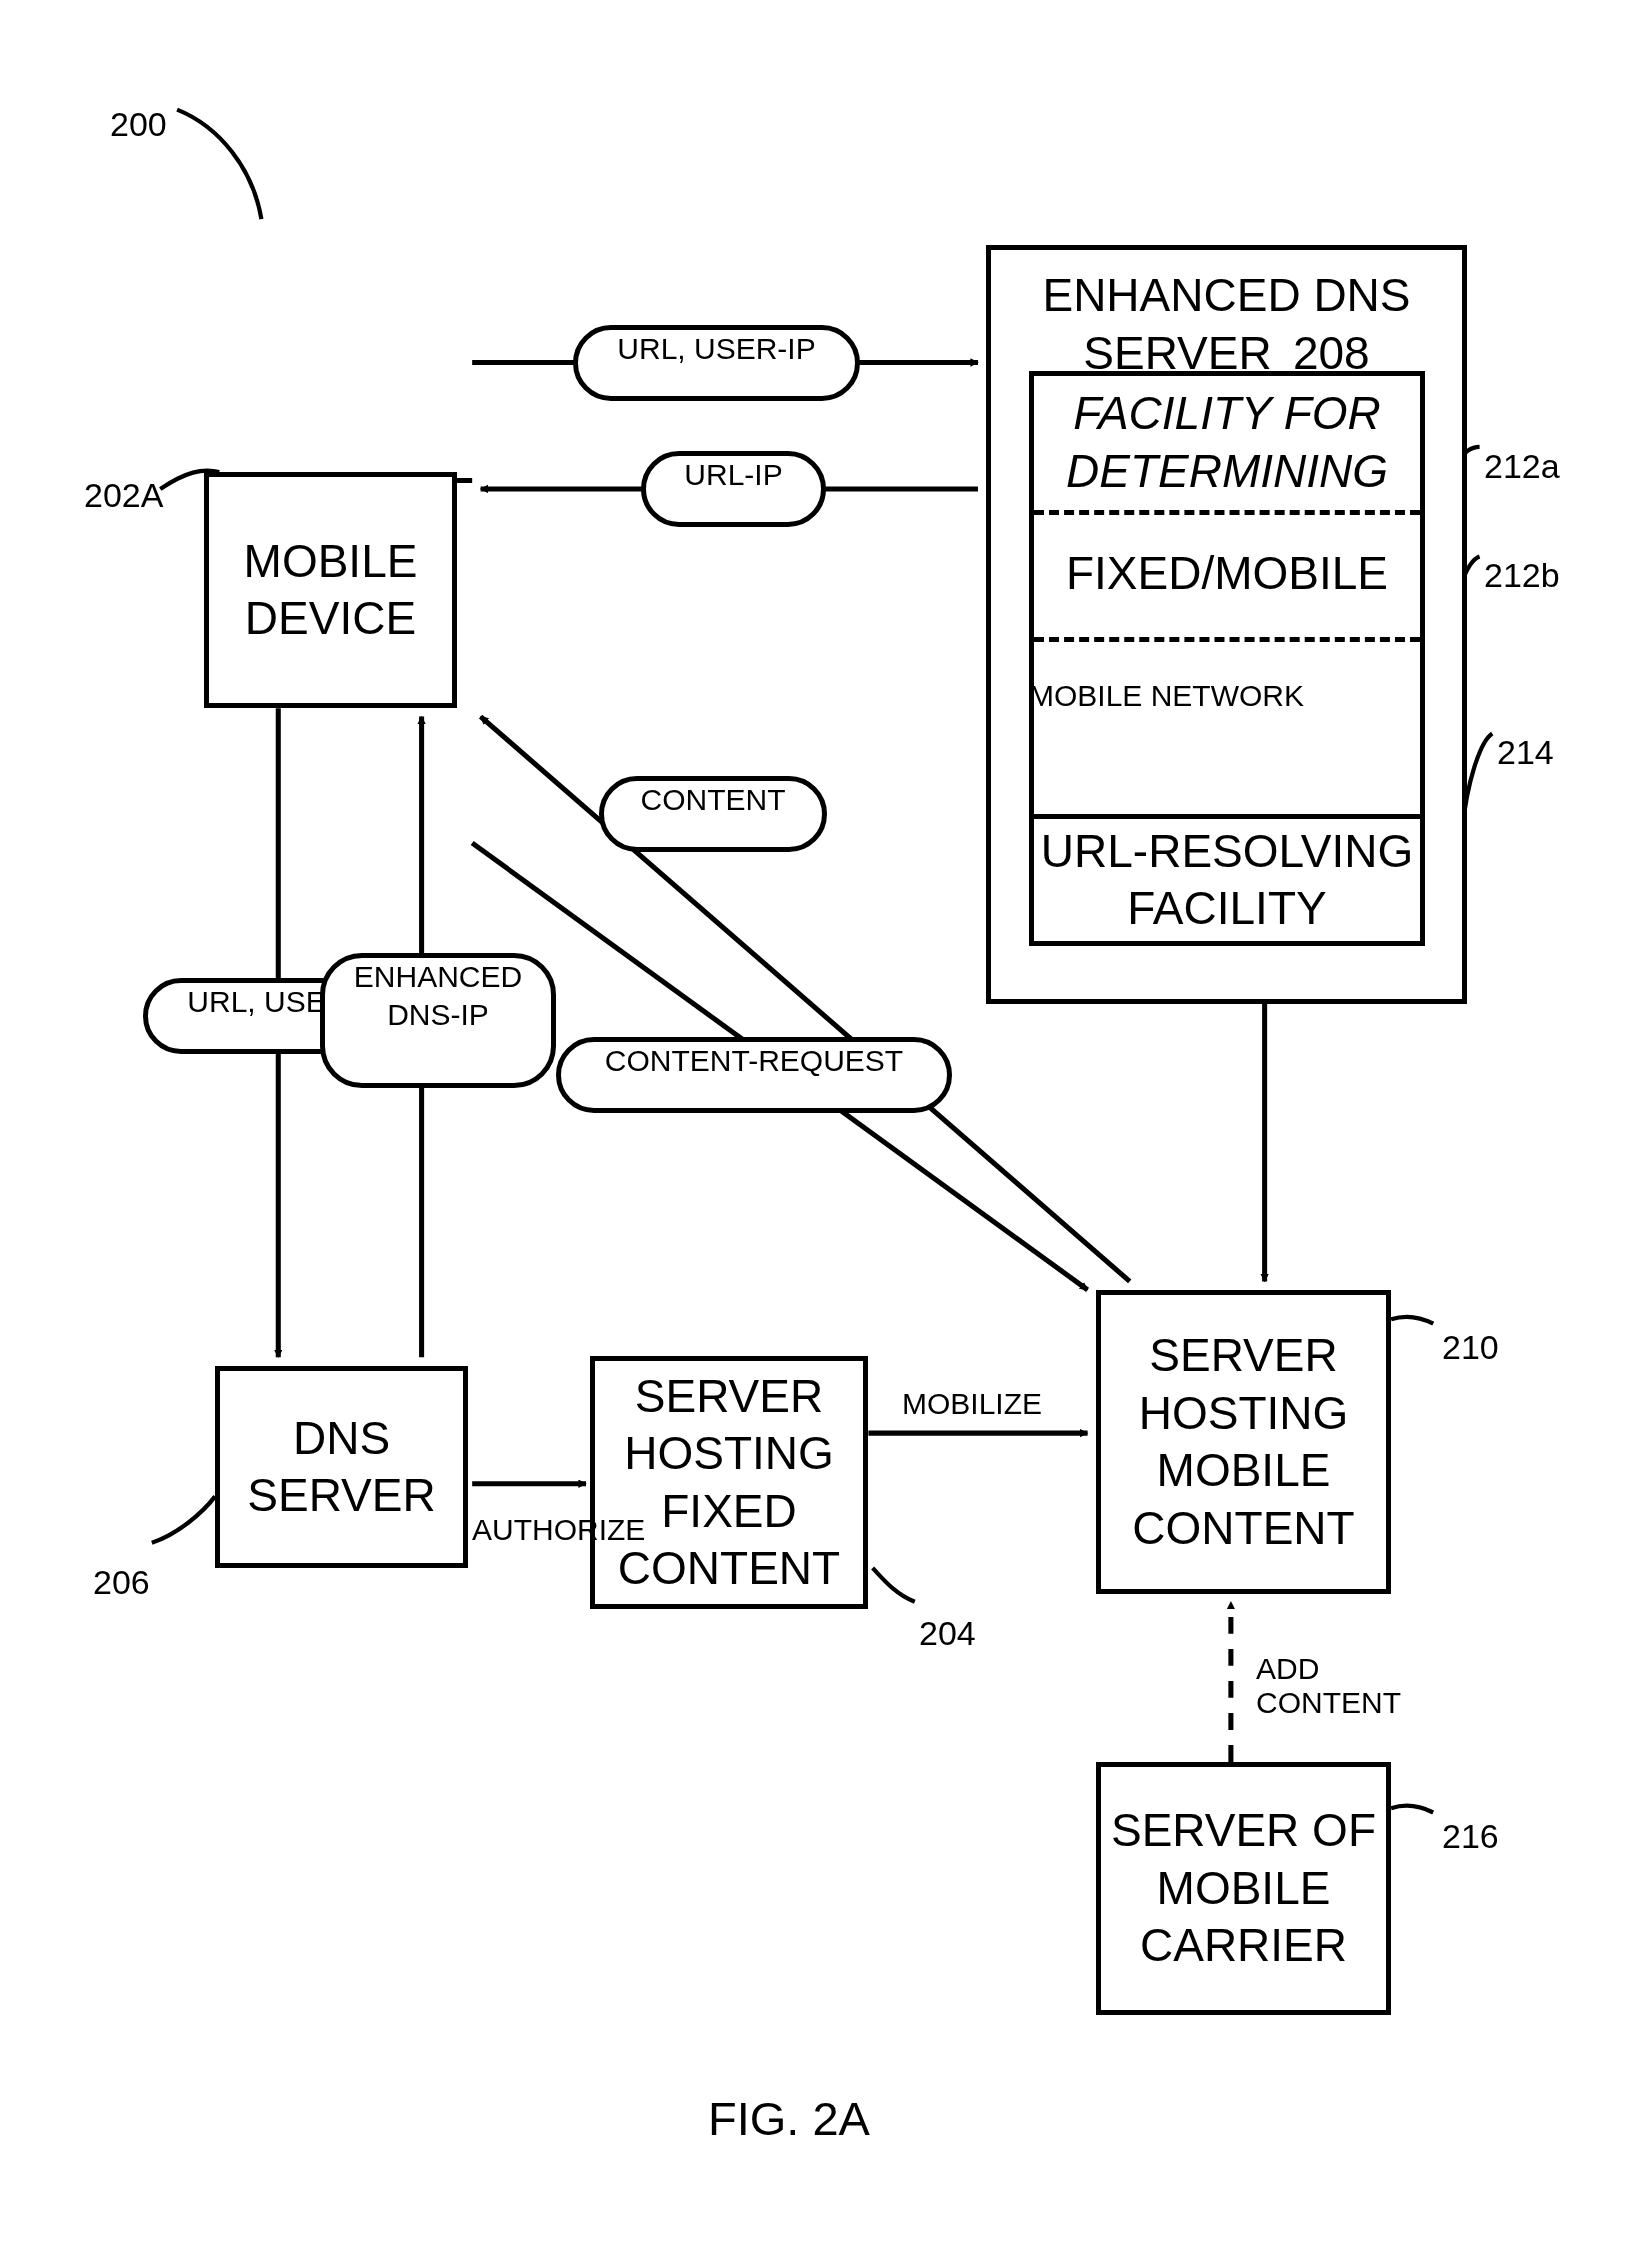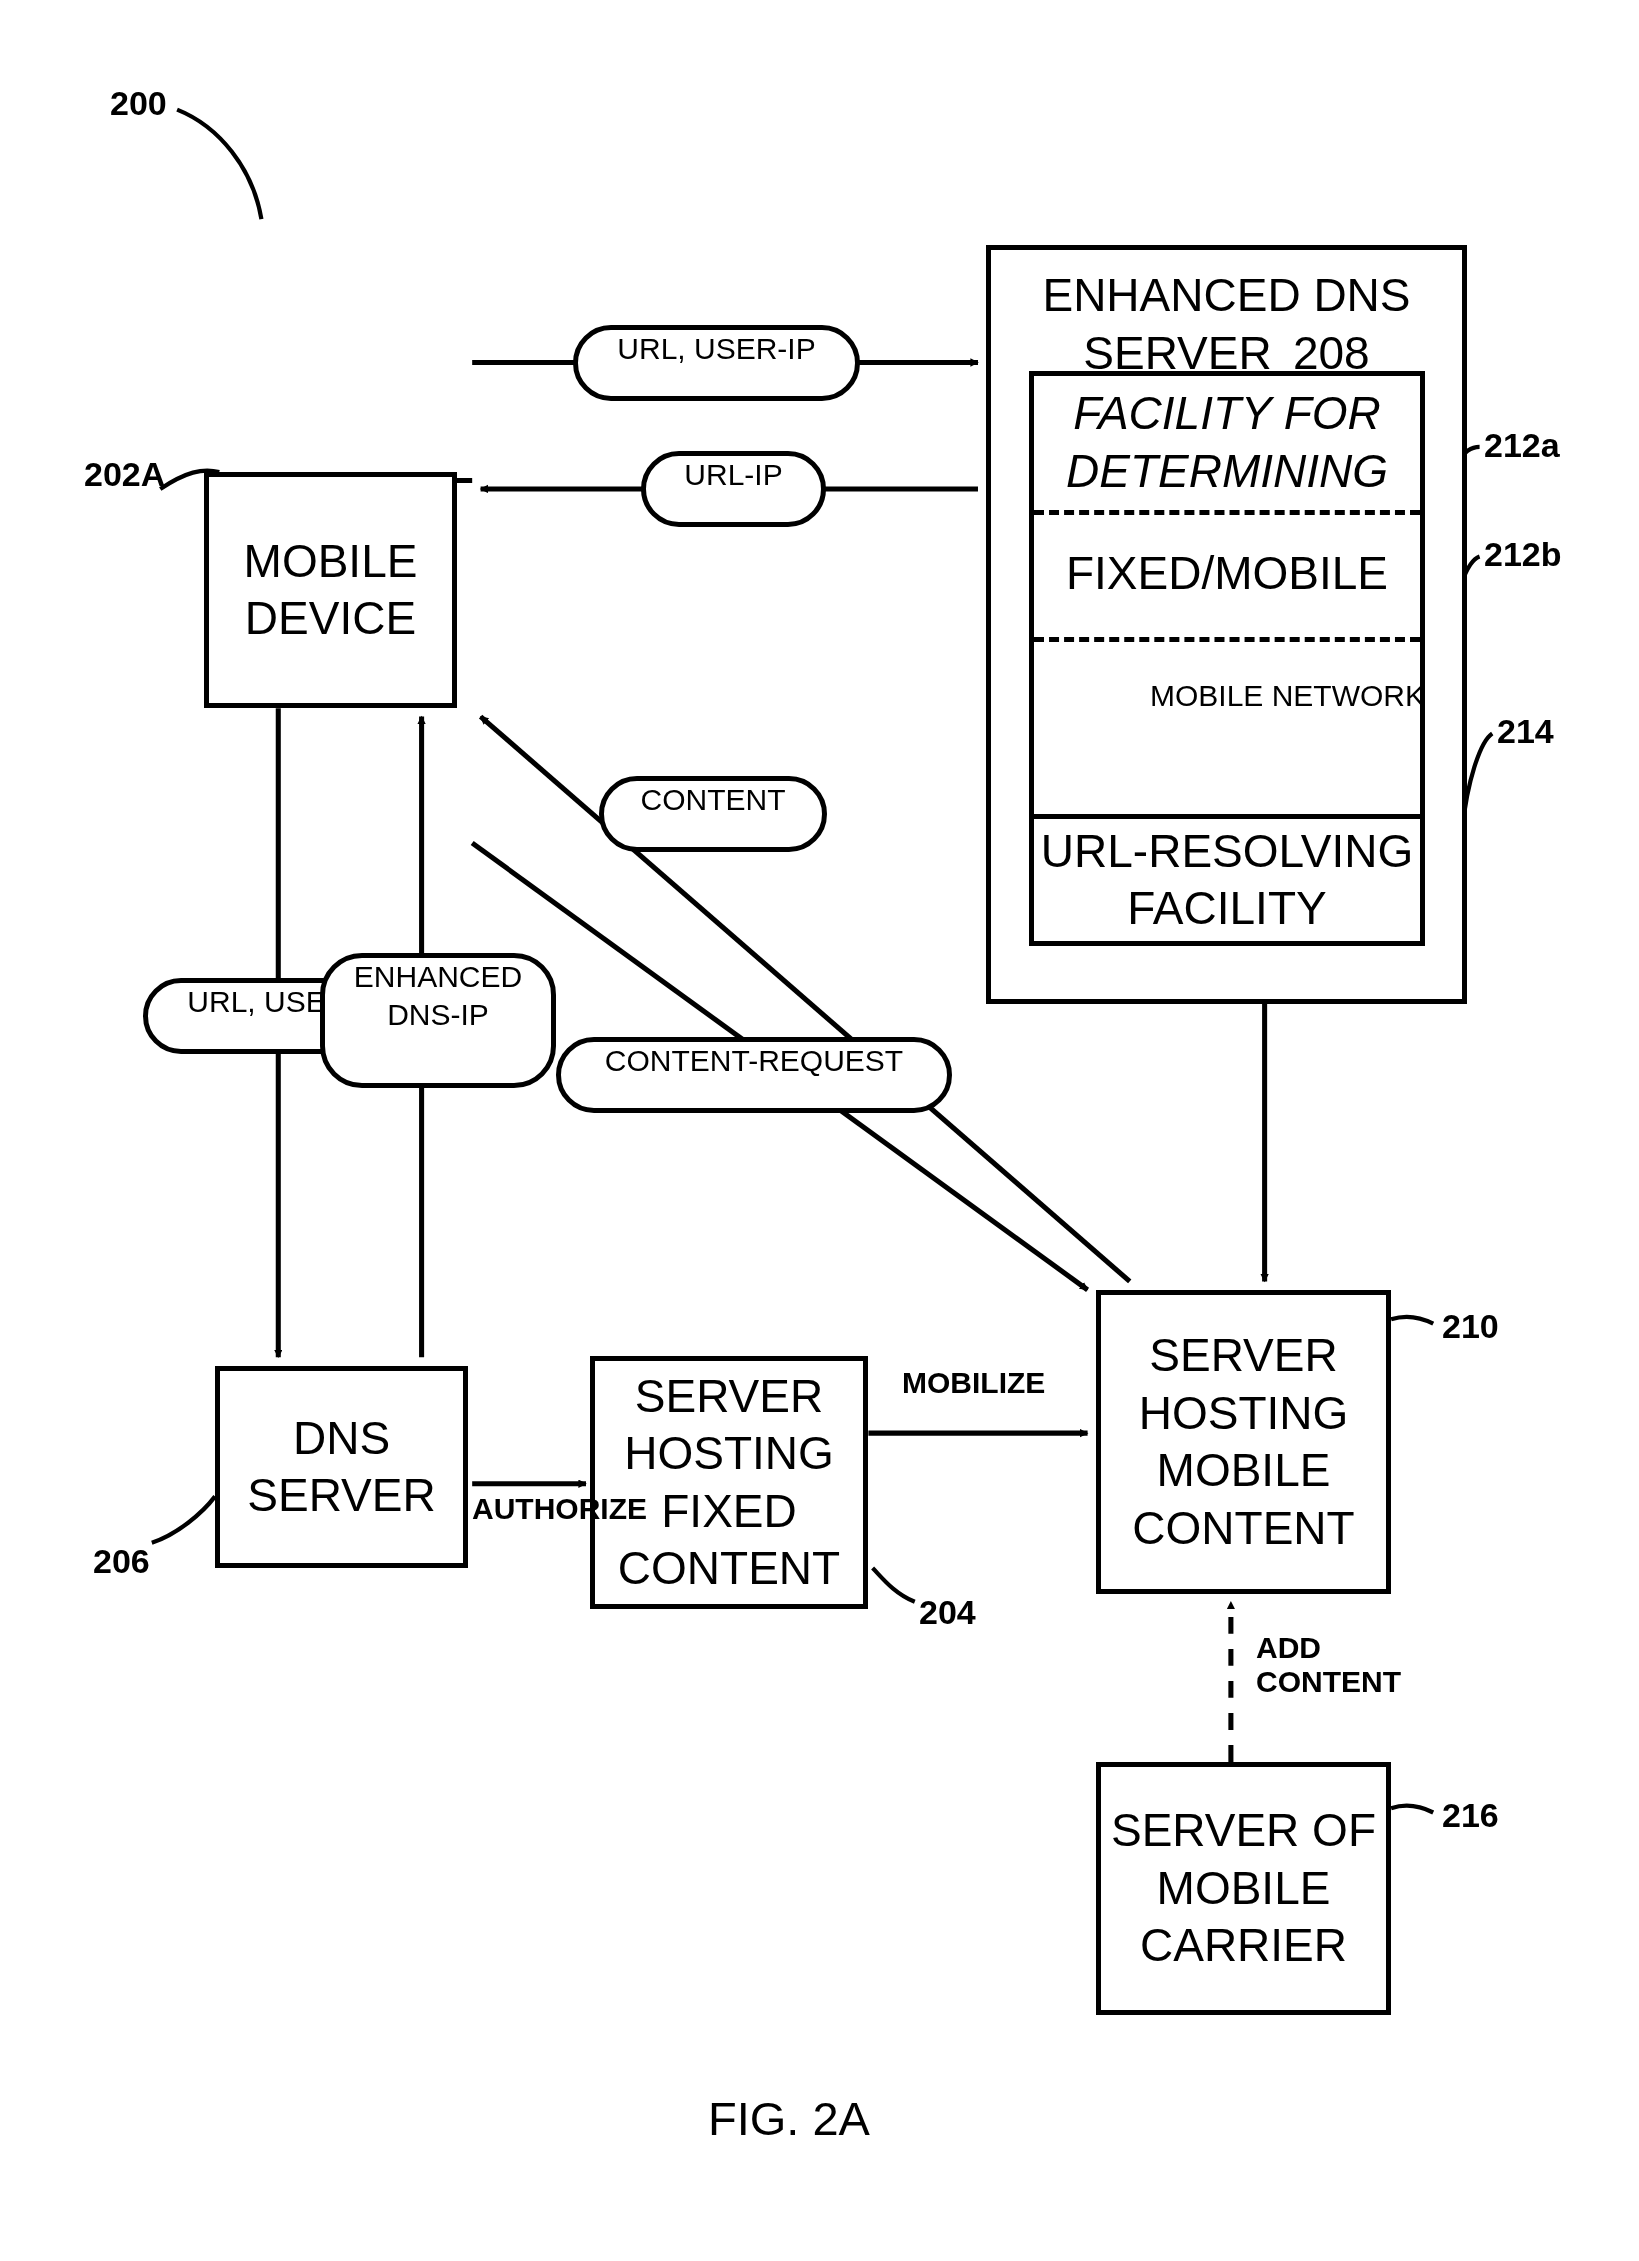--- a/index.html
+++ b/index.html
@@ -32,22 +32,23 @@
     background: #fff;
     box-sizing: border-box;
     display: flex;
     justify-content: center;
     text-align: center;
     white-space: nowrap;
   }
   .label {
     position: absolute;
     font-size: 34px;
-    font-weight: 700;
+    font-weight: 400;
     white-space: pre;
+    margin-top: 21px;
   }
   .text {
     font-size: 46px;
     line-height: 1.25;
   }
   .small {
     font-size: 30px;
   }
   .fig {
     position: absolute;
@@ -168,21 +169,21 @@
 DETERMINING</div>
   </div>
 
   <div style="position:absolute; left:1034px; top:510px; width:386px; border-top:5px dashed #000;"></div>
   <div style="position:absolute; left:1034px; top:637px; width:386px; border-top:5px dashed #000;"></div>
 
   <div style="position:absolute; left:1029px; top:519px; width:396px; height:110px; display:flex; align-items:center; justify-content:center;">
     <div class="text">FIXED/MOBILE</div>
   </div>
 
-  <div style="position:absolute; left:1029px; top:646px; width:396px; height:99px; display:flex; align-items:center; justify-content:flex-end;">
+  <div style="position:absolute; left:1029px; top:646px; width:396px; height:99px; display:flex; align-items:center; justify-content:flex-start;">
     <div class="text small">MOBILE NETWORK</div>
   </div>
 
   <div class="label" style="left:1484px; top:426px;">212a</div>
   <div class="label" style="left:1484px; top:535px;">212b</div>
 
   <div class="box" style="left:1029px; top:814px; width:396px; height:132px;">
     <div class="text">URL-RESOLVING
 FACILITY</div>
   </div>

